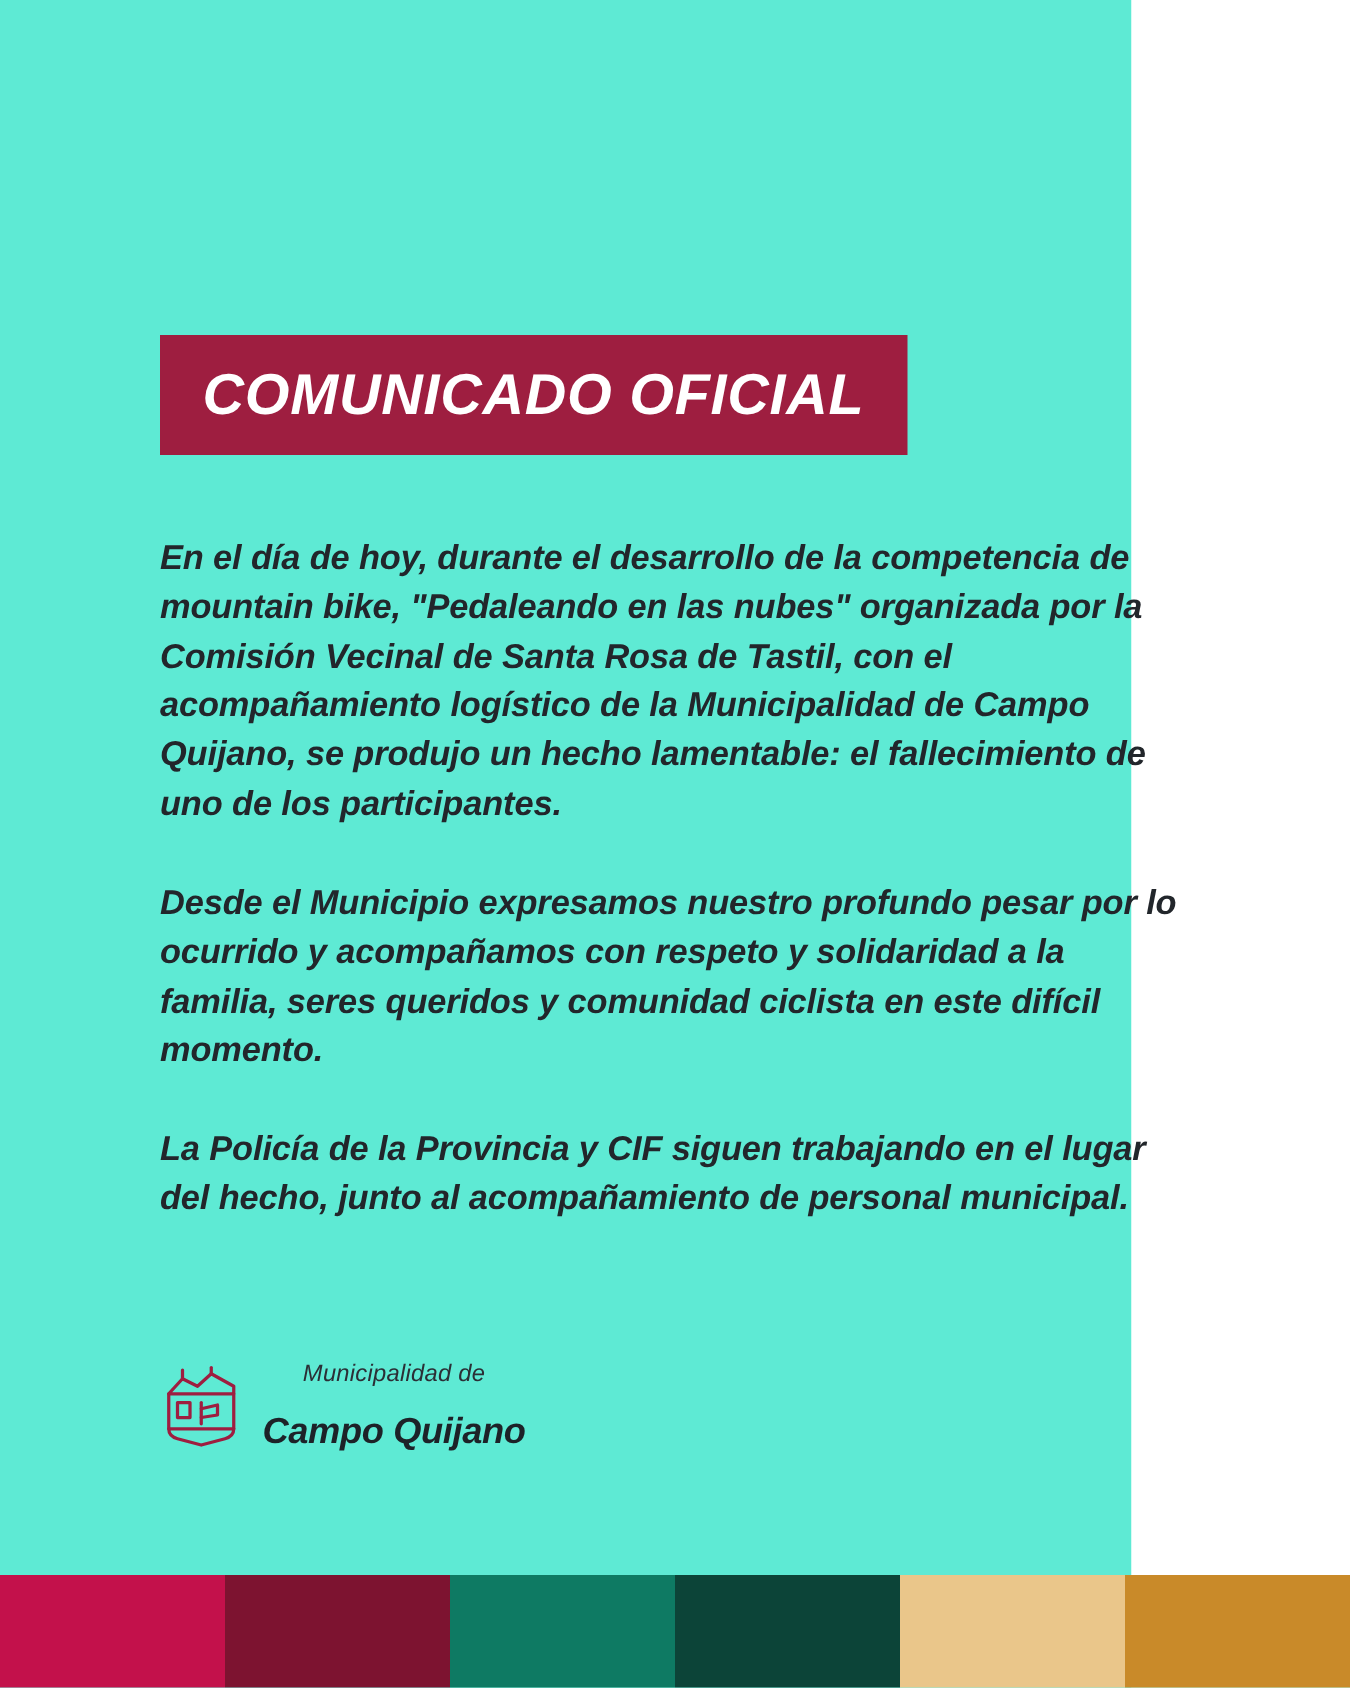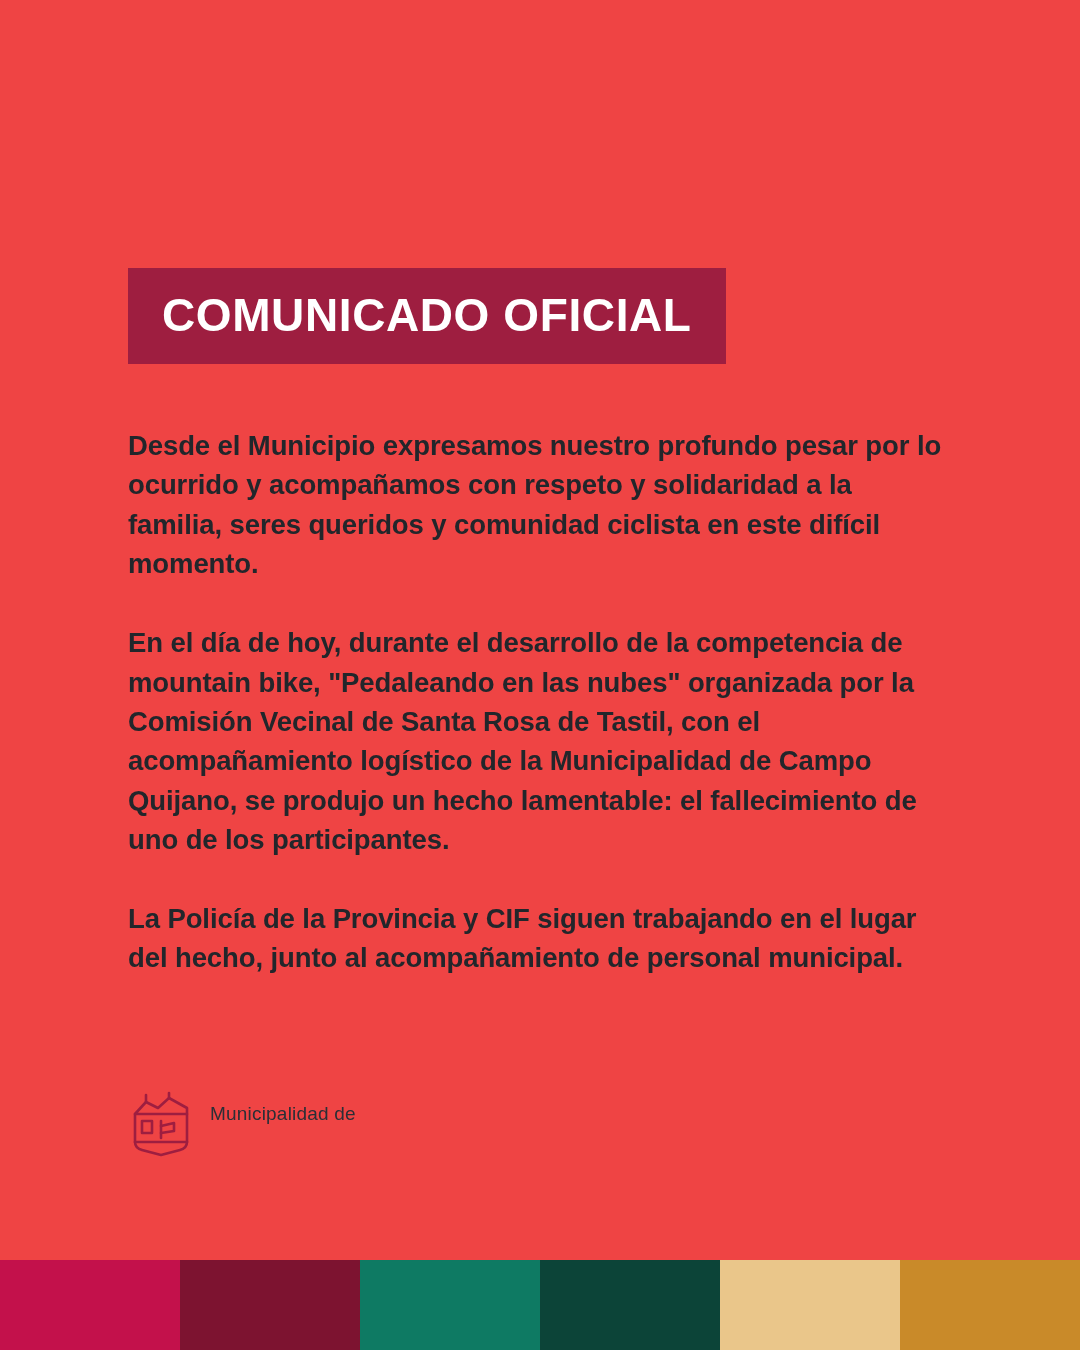--- a/index.html
+++ b/index.html
@@ -8,24 +8,25 @@
   }
   body {
     width: 1080px;
     height: 1350px;
     background: #ffffff;
     font-family: "Liberation Sans", sans-serif;
     overflow: hidden;
   }
   .poster {
     position: relative;
-    width: 1080px;
+    width: 905px;
     height: 1350px;
-    background: #ef4444;
+    background: #5eead4;
     box-sizing: border-box;
+    font-style: italic;
   }
   .content {
     position: absolute;
     left: 128px;
     top: 268px;
     width: 830px;
   }
   .title-banner {
     display: inline-block;
     background: #9e1e40;
@@ -105,22 +106,22 @@
 
 <div class="poster">
 
   <div class="content">
 
     <div class="title-banner" style="background: rgb(158, 30, 64);">
       <div class="title-text" style="color: rgb(255, 255, 255);">COMUNICADO OFICIAL</div>
     </div>
 
     <div class="body-copy">
+      <p>En el día de hoy, durante el desarrollo de la competencia de mountain bike, "Pedaleando en las nubes" organizada por la Comisión Vecinal de Santa Rosa de Tastil, con el acompañamiento logístico de la Municipalidad de Campo Quijano, se produjo un hecho lamentable: el fallecimiento de uno de los participantes.</p>
       <p>Desde el Municipio expresamos nuestro profundo pesar por lo ocurrido y acompañamos con respeto y solidaridad a la familia, seres queridos y comunidad ciclista en este difícil momento.</p>
-      <p>En el día de hoy, durante el desarrollo de la competencia de mountain bike, "Pedaleando en las nubes" organizada por la Comisión Vecinal de Santa Rosa de Tastil, con el acompañamiento logístico de la Municipalidad de Campo Quijano, se produjo un hecho lamentable: el fallecimiento de uno de los participantes.</p>
       <p>La Policía de la Provincia y CIF siguen trabajando en el lugar del hecho, junto al acompañamiento de personal municipal.</p>
     </div>
 
   </div>
 
   <div class="logo-row">
     <span class="logo-mark">
       <svg viewBox="0 0 66 68" width="66" height="68" aria-hidden="true">
         <g fill="none" stroke="#9E1E40" stroke-width="2.6" stroke-linejoin="round" stroke-linecap="round">
           <path d="M7 24 L7 52 Q7 58 14 60 L33 65 L52 60 Q59 58 59 52 L59 24"></path>
@@ -129,20 +130,21 @@
           <path d="M41 8 L41 3"></path>
           <path d="M14 31 L24 31 L24 43 L14 43 Z"></path>
           <path d="M33 31 L33 48"></path>
           <path d="M33 36 L46 33 L46 41 L33 43"></path>
           <path d="M7 52 L59 52"></path>
         </g>
       </svg>
     </span>
     <span class="logo-text">
       <span class="line1">Municipalidad de</span>
+      <span class="line2">Campo Quijano</span>
     </span>
   </div>
 
   <div class="color-bar">
     <div class="swatch" style="background: rgb(195, 17, 75); width: 180px;"></div>
     <div class="swatch" style="background: rgb(125, 19, 48); width: 180px;"></div>
     <div class="swatch" style="background: rgb(14, 122, 99); width: 180px;"></div>
     <div class="swatch" style="background: rgb(12, 68, 56); width: 180px;"></div>
     <div class="swatch" style="background: rgb(234, 198, 138); width: 180px;"></div>
     <div class="swatch" style="background: rgb(201, 138, 41); width: 180px;"></div>

